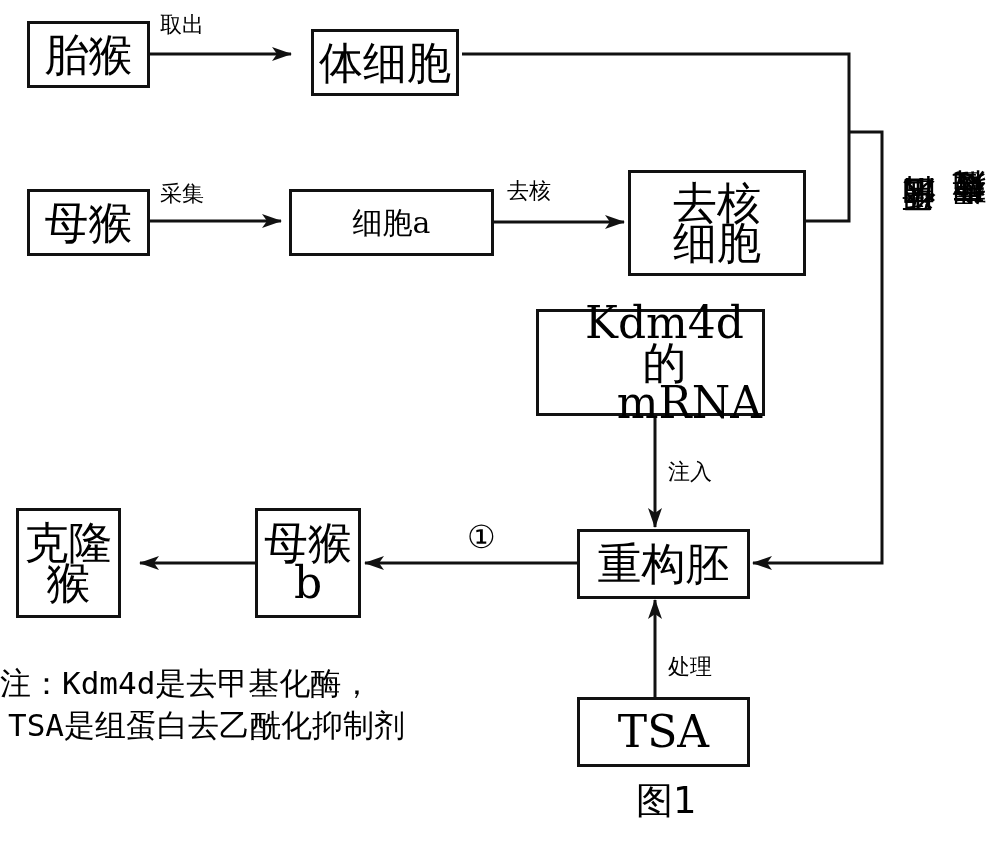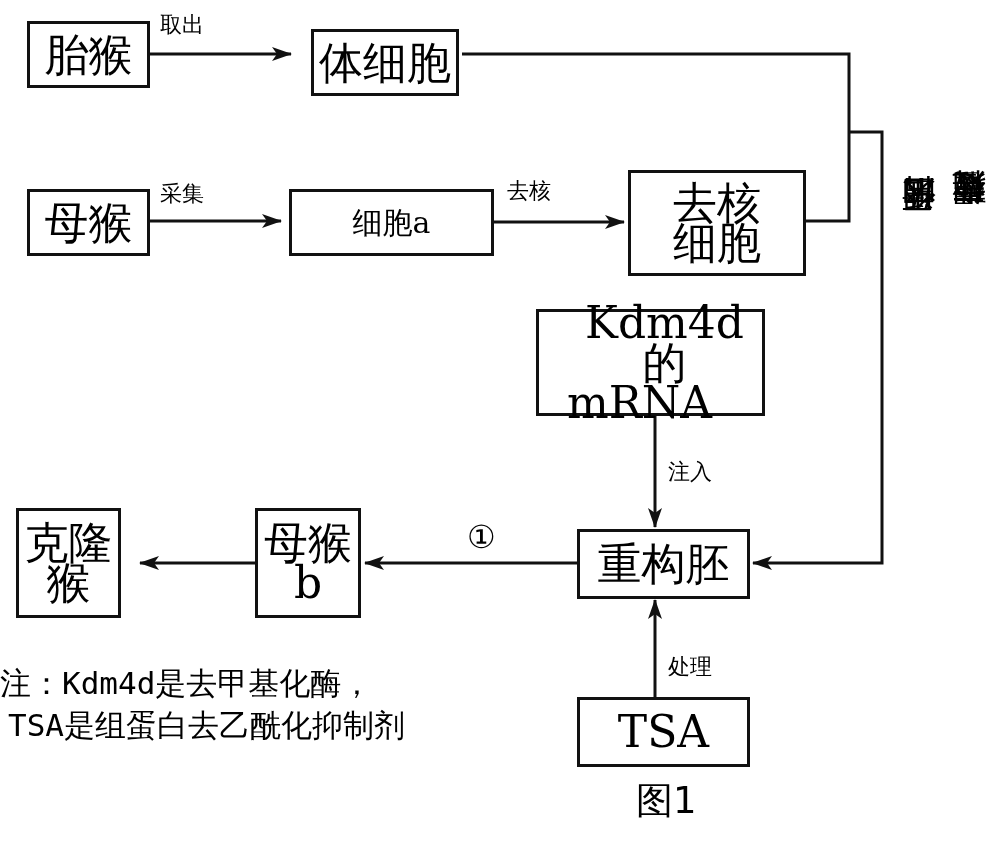--- a/index.html
+++ b/index.html
@@ -53,21 +53,21 @@
 <div class="box" style="left:27px;top:189px;width:123px;height:67px;font-family:'DejaVu Sans',sans-serif;">
   <span>母猴</span>
 </div>
 <div class="box" style="left:289px;top:189px;width:205px;height:67px;font-size:30px;">
   <span>细胞a</span>
 </div>
 <div class="box" style="left:628px;top:170px;width:178px;height:106px;flex-direction:column;font-family:'DejaVu Sans',sans-serif;">
   <span>去核</span>
   <span>细胞</span>
 </div>
-<div class="box" style="left:536px;top:309px;width:229px;height:107px;flex-direction:column;align-items:flex-start;padding-left:28px;">
+<div class="box" style="left:536px;top:309px;width:229px;height:107px;flex-direction:column;align-items:flex-end;padding-left:28px;">
   <span>Kdm4d的</span>
   <span>mRNA</span>
 </div>
 <div class="box" style="left:577px;top:529px;width:173px;height:70px;font-family:'DejaVu Sans',sans-serif;">
   <span>重构胚</span>
 </div>
 <div class="box" style="left:255px;top:508px;width:106px;height:110px;flex-direction:column;">
   <span style="font-family:'DejaVu Sans',sans-serif;">母猴</span>
   <span>b</span>
 </div>

